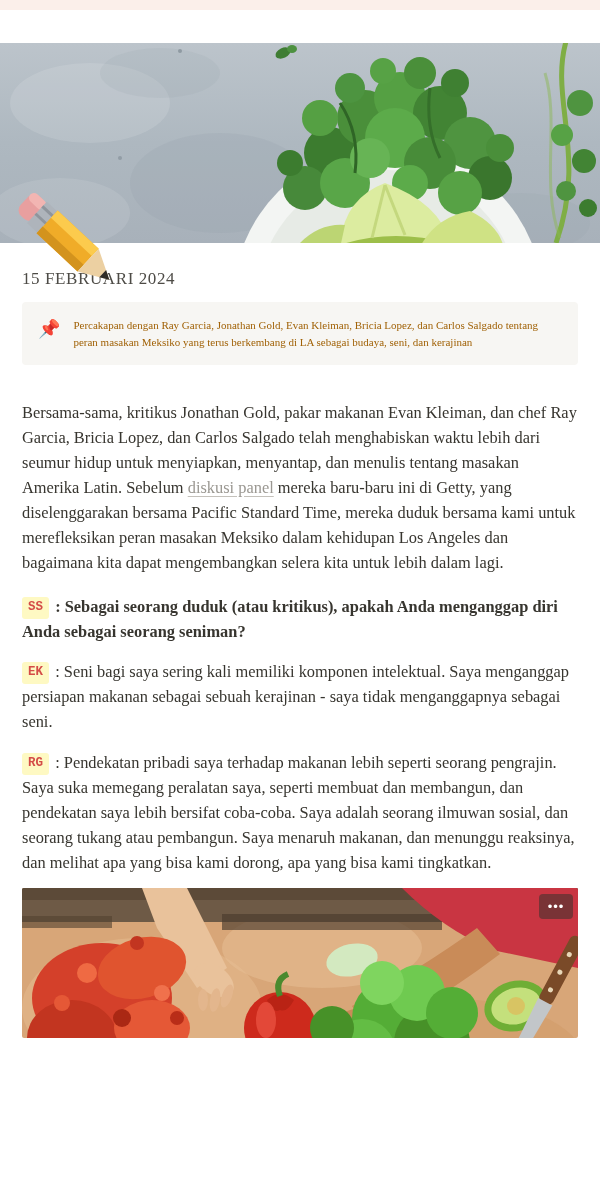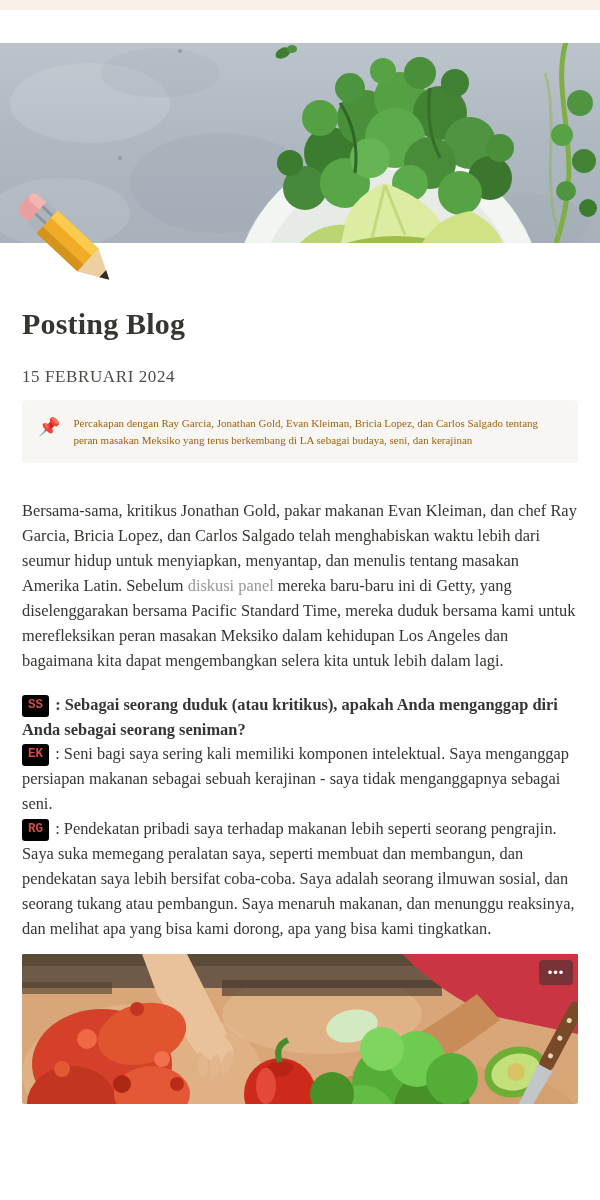--- a/index.html
+++ b/index.html
@@ -22,27 +22,27 @@
   .author-link { color:#918e88; text-decoration:underline; text-underline-offset:3px; text-decoration-color:#b5b2ac; cursor:pointer; }
   .meta-conj { color:#37352f; }
 
   .callout { margin-top:13px; background:#f7f6f3; border-radius:4px; padding:15px 16px;
     display:flex; gap:13px; align-items:flex-start; }
   .callout-icon { font-size:18px; line-height:24px; flex:0 0 auto; }
   .callout-text { font-size:11px; line-height:1.5; color:#a16207; }
 
   .para { font-size:16.4px; line-height:1.52; color:#37352f; }
   .para-lead { margin-top:36px; }
-  .body-link { color:#9a9791; text-underline-offset:3px; text-decoration-color:#c4c1bb; cursor:pointer; }
+  .body-link { color:#9a9791; text-decoration:underline; text-underline-offset:3px; text-decoration-color:#c4c1bb; cursor:pointer; }
 
   .qa-q { margin-top:19px; font-weight:bold; }
-  .qa-a { margin-top:0; }
+  .qa-a { margin-top:16px; }
 
   .badge { display:inline-block; font-family:"Liberation Mono", monospace; font-size:12.5px; font-weight:bold;
-    color:#d44c47; background:#000000; border-radius:3px; padding:1px 6px 2px; vertical-align:2px; margin-right:2px; }
+    color:#d44c47; background:#fef9c3; border-radius:3px; padding:1px 6px 2px; vertical-align:2px; margin-right:2px; }
 
   .content-image { margin-top:12px; position:relative; width:556px; height:150px; overflow:hidden; border-radius:2px; cursor:pointer; }
   .content-image svg { display:block; }
   .img-menu-btn { position:absolute; top:6px; right:5px; width:34px; height:25px; border-radius:4px;
     background:rgba(55,50,45,.55); color:#fff; display:flex; align-items:center; justify-content:center;
     font-family:"Liberation Sans", sans-serif; font-size:13px; letter-spacing:1px; cursor:pointer; }
 </style>
 </head>
 <body>
 
@@ -132,21 +132,20 @@
       <rect x="23" y="36" width="56" height="10" fill="#fccb4d"></rect>
       <rect x="23" y="58" width="56" height="9" fill="#d3931d"></rect>
       <path d="M79 36 L108 51.5 L79 67 Z" fill="#ecd0a2"></path>
       <path d="M99 46.5 L108 51.5 L99 56.5 Z" fill="#2f2b26"></path>
     </g>
   </svg>
 </div>
 
 <div class="content">
 
-  <h1 class="page-title">Posting Blog</h1>
 
   <div class="meta-date">15 FEBRUARI 2024</div>
 
 
   <div class="callout">
     <span class="callout-icon">📌</span>
     <span class="callout-text">Percakapan dengan Ray Garcia, Jonathan Gold, Evan Kleiman, Bricia Lopez, dan Carlos Salgado tentang peran masakan Meksiko yang terus berkembang di LA sebagai budaya, seni, dan kerajinan</span>
   </div>
 
   <p class="para para-lead"><span>Bersama-sama, kritikus Jonathan Gold, pakar makanan Evan Kleiman, dan chef Ray Garcia, Bricia Lopez, dan Carlos Salgado telah menghabiskan waktu lebih dari seumur hidup untuk menyiapkan, menyantap, dan menulis tentang masakan Amerika Latin. Sebelum </span><span class="body-link">diskusi panel</span><span> mereka baru-baru ini di Getty, yang diselenggarakan bersama Pacific Standard Time, mereka duduk bersama kami untuk merefleksikan peran masakan Meksiko dalam kehidupan Los Angeles dan bagaimana kita dapat mengembangkan selera kita untuk lebih dalam lagi.</span></p>

